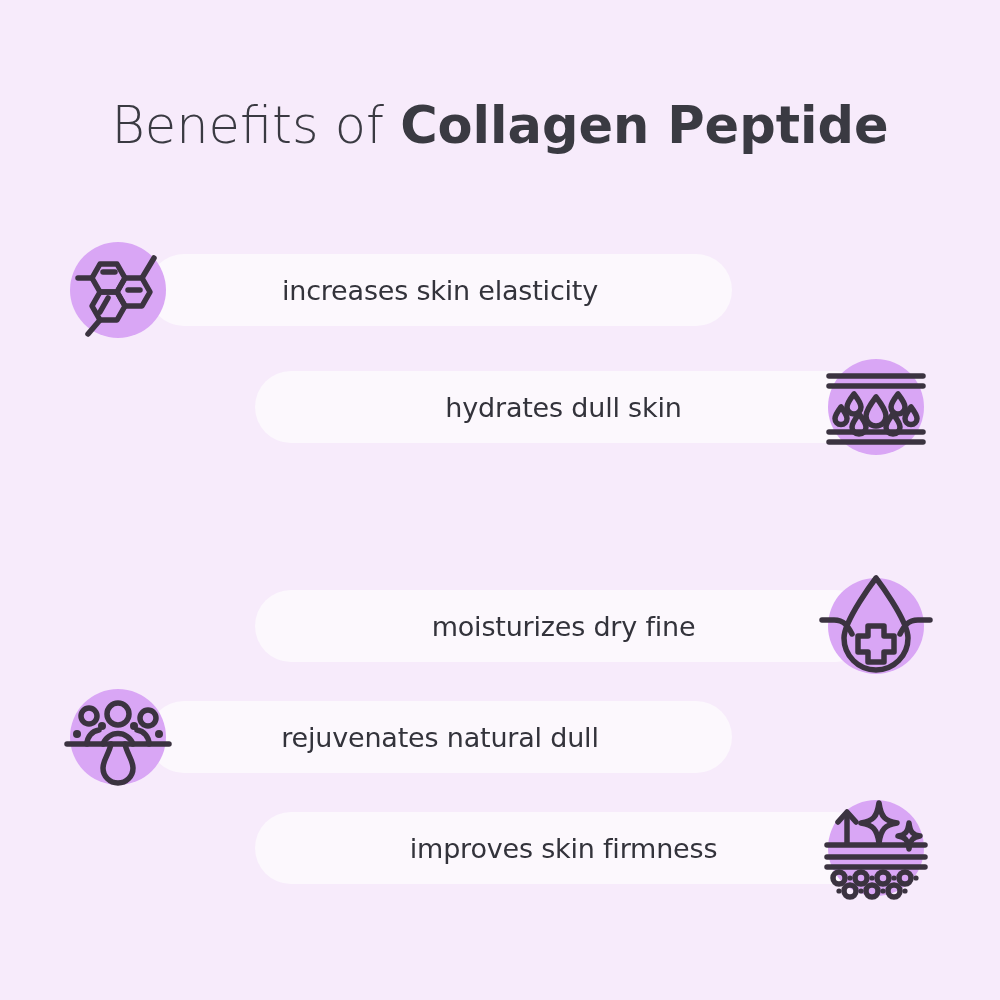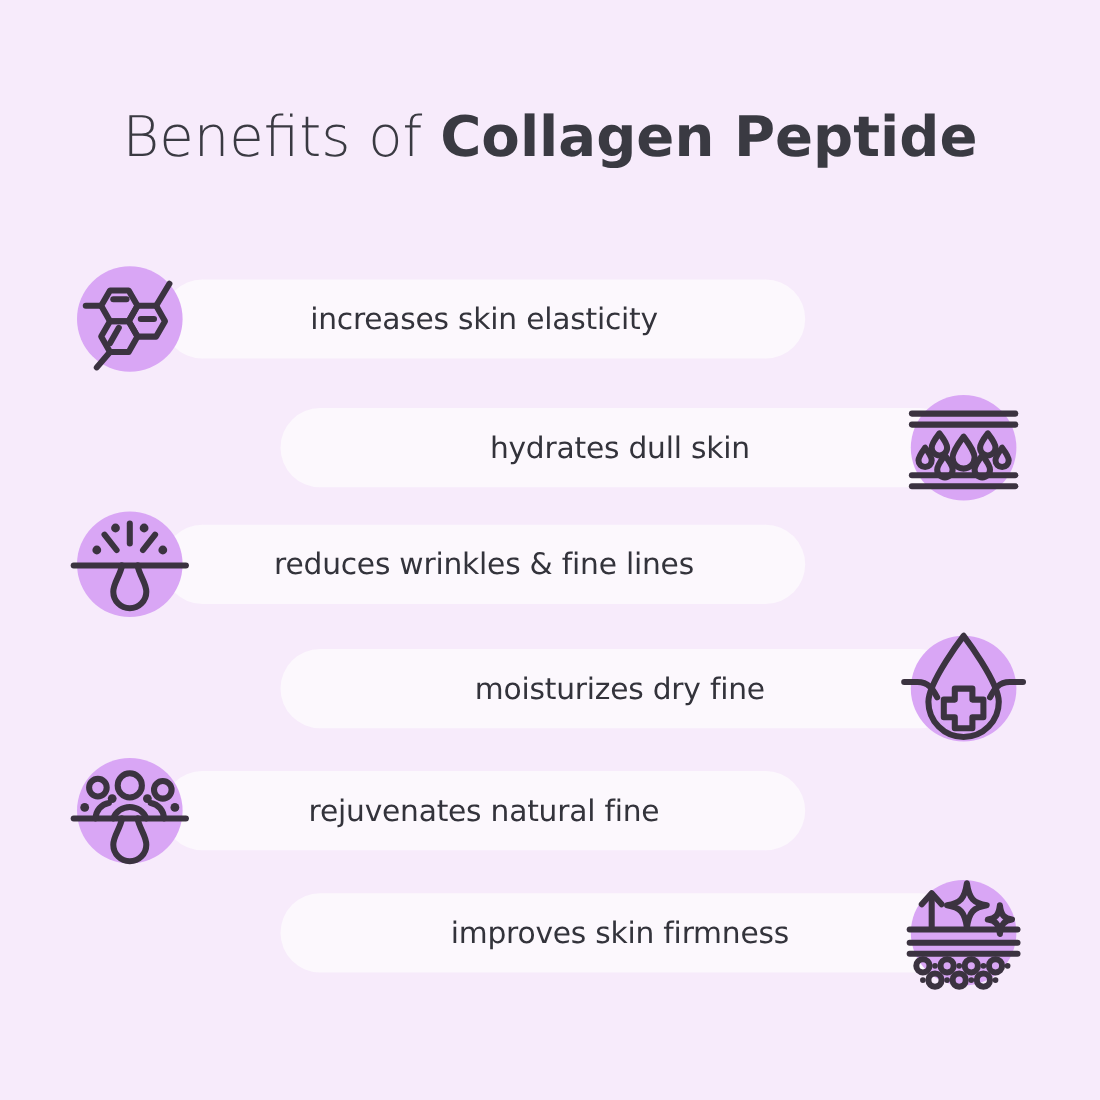--- a/index.html
+++ b/index.html
@@ -156,62 +156,40 @@
           <line x1="72" y1="36" x2="84" y2="16"></line>
           <line x1="30" y1="78" x2="18" y2="92"></line>
           <line x1="33" y1="30" x2="45" y2="30"></line>
           <line x1="58" y1="48" x2="70" y2="48"></line>
           <line x1="30" y1="70" x2="38" y2="56"></line>
         </g>
       </svg>
     </div>
   </div>
 
-  <div class="row left" style="top:465px;">
-    <div class="pill">
-      <span class="pill-label">reduces wrinkles &amp; fine lines</span>
-    </div>
-    <div class="icon-circle">
-      <svg width="110" height="110" viewBox="0 0 110 110">
-        <g class="ico">
-          <line x1="4" y1="56" x2="106" y2="56"></line>
-          <path d="M48 56 C46 66 40 72 40 80 a15 15 0 0 0 30 0 c0 -8 -6 -14 -8 -24"></path>
-          <line x1="55" y1="18" x2="55" y2="36"></line>
-          <line x1="32" y1="28" x2="43" y2="42"></line>
-          <line x1="78" y1="28" x2="67" y2="42"></line>
-        </g>
-        <g class="ico-fill">
-          <circle cx="42" cy="22" r="4"></circle>
-          <circle cx="68" cy="22" r="4"></circle>
-          <circle cx="25" cy="42" r="4"></circle>
-          <circle cx="85" cy="42" r="4"></circle>
-        </g>
-      </svg>
-    </div>
-  </div>
 
   <div class="row right" style="top:578px;">
     <div class="pill">
       <span class="pill-label">moisturizes dry fine</span>
     </div>
     <div class="icon-circle">
       <svg width="116" height="116" viewBox="0 0 116 116">
         <g class="ico">
           <path d="M58 10 C58 10 26 52 26 70 a32 32 0 0 0 64 0 C90 52 58 10 58 10 z"></path>
           <path d="M4 52 h12 c10 0 14 6 18 14"></path>
           <path d="M112 52 h-12 c-10 0 -14 6 -18 14"></path>
           <polygon points="50,58 66,58 66,68 76,68 76,84 66,84 66,94 50,94 50,84 40,84 40,68 50,68"></polygon>
         </g>
       </svg>
     </div>
   </div>
 
   <div class="row left" style="top:689px;">
     <div class="pill">
-      <span class="pill-label">rejuvenates natural fine</span>
+      <span class="pill-label">rejuvenates natural dull</span>
     </div>
     <div class="icon-circle">
       <svg width="110" height="110" viewBox="0 0 110 110">
         <g class="ico">
           <line x1="4" y1="62" x2="106" y2="62"></line>
           <path d="M40 62 a16 16 0 0 1 30 0"></path>
           <path d="M48 62 C46 72 40 78 40 86 a15 15 0 0 0 30 0 c0 -8 -6 -14 -8 -24"></path>
           <path d="M24 62 a14 14 0 0 1 12 -14"></path>
           <path d="M86 62 a14 14 0 0 0 -12 -14"></path>
           <circle cx="55" cy="32" r="11"></circle>

